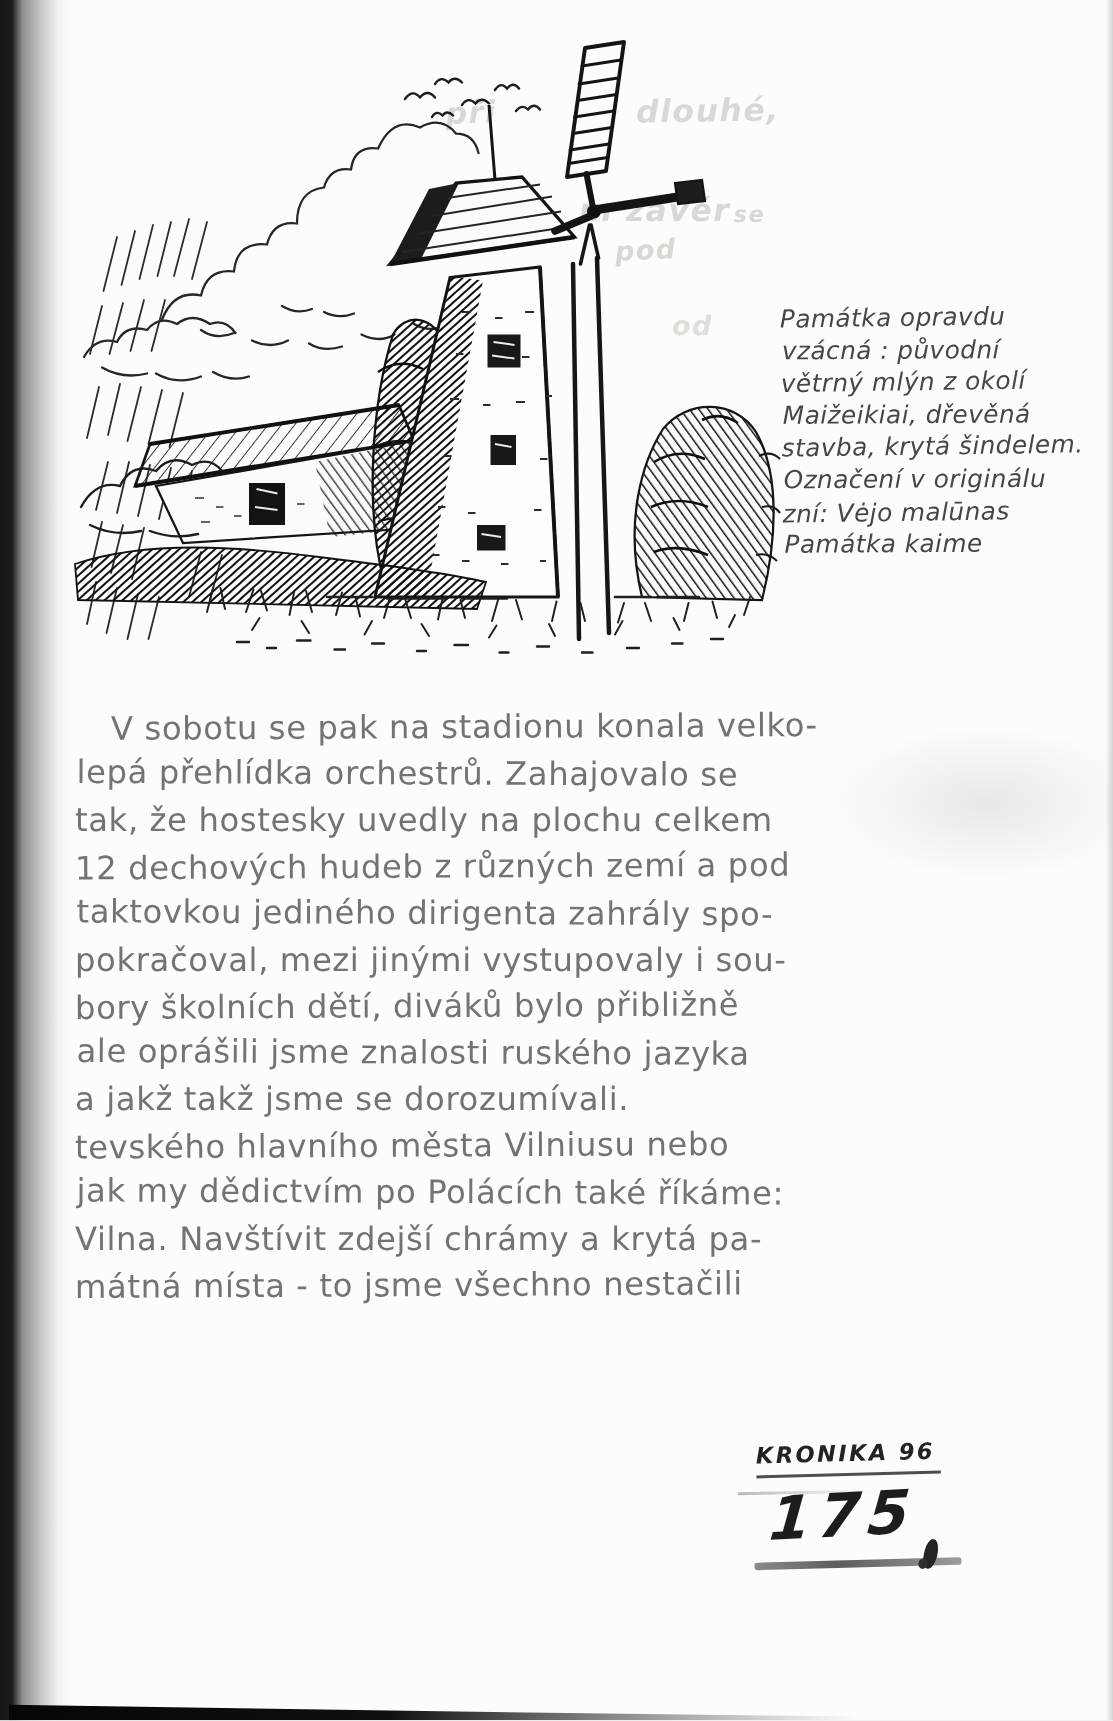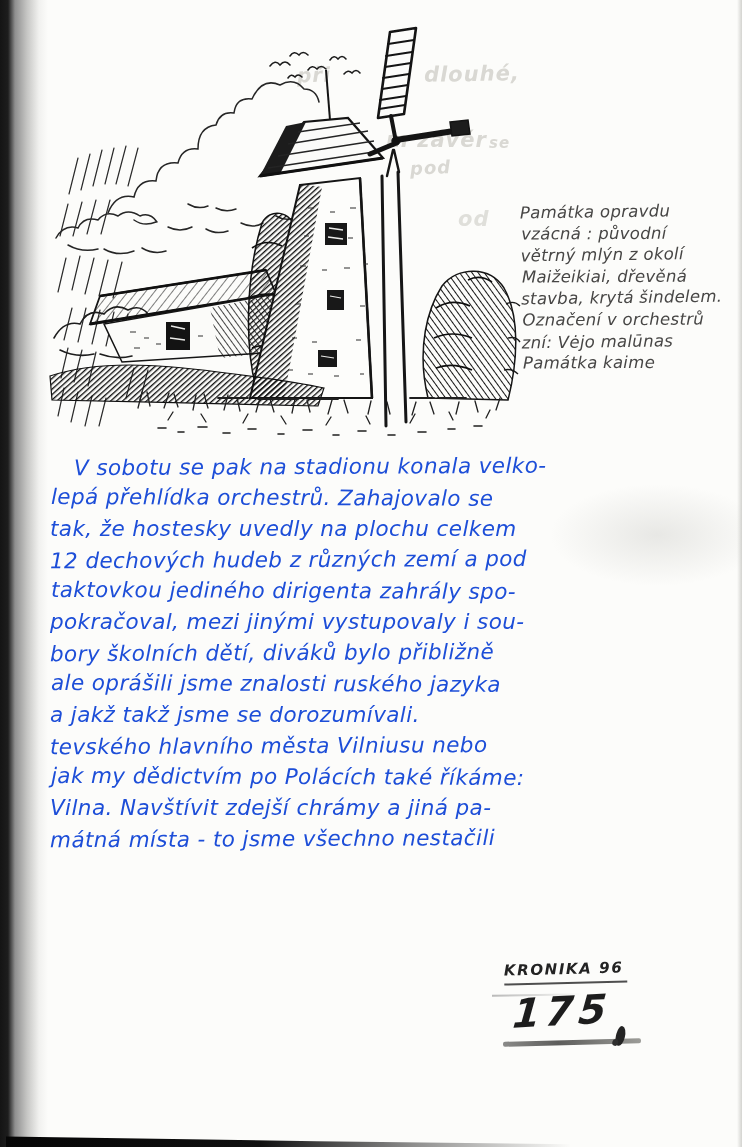--- a/index.html
+++ b/index.html
@@ -16,32 +16,32 @@
   .smudge{position:absolute;left:552px;top:485px;width:192px;height:100px;
     background:radial-gradient(ellipse at 55% 50%,rgba(185,185,180,.30),rgba(185,185,180,0) 72%);}
   
   .ghost{position:absolute;color:#d9d8d3;font-style:italic;font-weight:600;
     letter-spacing:1px;z-index:1;white-space:nowrap;}
   .g0{left:297px;top:63px;font-size:20px;transform:rotate(-2deg);}
   .g1{left:424px;top:62px;font-size:21px;transform:rotate(-1deg);}
   .g2{left:386px;top:128px;font-size:21px;}
   .g3{left:449px;top:134px;font-size:15px;padding-left:40px;}
   .g4{left:410px;top:157px;font-size:18px;transform:rotate(-3deg);}
-  .g5{left:458px;top:207px;font-size:21px;opacity:.8;}
+  .g5{left:448px;top:207px;font-size:18px;opacity:.8;}
   
   .illustration{position:absolute;left:38px;top:8px;z-index:2;}
   
   .caption{position:absolute;left:521px;top:201px;z-index:3;color:#474645;
     font-style:italic;font-size:16.5px;line-height:21.6px;transform:rotate(-.8deg);
     letter-spacing:.3px;}
   .caption .cap-line{white-space:nowrap;}
   .caption .cap-line:nth-child(even){transform:rotate(.5deg) translateX(1px);}
   
-  .body-text{position:absolute;left:50px;top:451px;z-index:3;color:#1d4ed8;
-    font-style:italic;font-size:21.5px;line-height:31px;letter-spacing:.4px;}
+  .body-text{position:absolute;left:50px;top:470px;z-index:3;color:#737373;
+    font-size:21.5px;line-height:31px;letter-spacing:.4px;}
   .body-line{white-space:nowrap;}
   .body-line:nth-child(3n+1){transform:rotate(-.3deg);}
   .body-line:nth-child(3n+2){transform:rotate(.25deg) translateX(1px);}
   .ind-lg{padding-left:24px;}
   .ind-sm{padding-left:10px;}
   
   .kronika{position:absolute;left:504px;top:960px;z-index:3;color:#232323;
     font-weight:bold;font-style:italic;font-size:15px;letter-spacing:1.6px;
     transform:rotate(-1.5deg);border-bottom:2.5px solid #4e4e4e;padding:0 4px 4px 0;}
   .kronika-scratch{position:absolute;left:492px;top:994px;width:90px;height:2px;
@@ -178,38 +178,38 @@
       <path d="M180,390 h30 M220,391 h40 M270,391 h30 M372,390 h24 M400,390 h28" stroke-width="1.8"></path>
     </g>
   </svg>
 
   <div class="caption">
     <div class="cap-line">Památka opravdu</div>
     <div class="cap-line">vzácná : původní</div>
     <div class="cap-line">větrný mlýn z okolí</div>
     <div class="cap-line">Maižeikiai, dřevěná</div>
     <div class="cap-line">stavba, krytá šindelem.</div>
-    <div class="cap-line">Označení v orchestrů</div>
+    <div class="cap-line">Označení v originálu</div>
     <div class="cap-line">zní: Vėjo malūnas</div>
     <div class="cap-line">Památka kaime</div>
   </div>
 
   <div class="body-text">
     <div class="body-line ind-lg">V sobotu se pak na stadionu konala velko-</div>
     <div class="body-line">lepá přehlídka orchestrů. Zahajovalo se</div>
     <div class="body-line">tak, že hostesky uvedly na plochu celkem</div>
     <div class="body-line">12 dechových hudeb z různých zemí a pod</div>
     <div class="body-line">taktovkou jediného dirigenta zahrály spo-</div>
     <div class="body-line">pokračoval, mezi jinými vystupovaly i sou-</div>
     <div class="body-line">bory školních dětí, diváků bylo přibližně</div>
     <div class="body-line">ale oprášili jsme znalosti ruského jazyka</div>
     <div class="body-line">a jakž takž jsme se dorozumívali.</div>
     <div class="body-line">tevského hlavního města Vilniusu nebo</div>
     <div class="body-line">jak my dědictvím po Polácích také říkáme:</div>
-    <div class="body-line">Vilna. Navštívit zdejší chrámy a jiná pa-</div>
+    <div class="body-line">Vilna. Navštívit zdejší chrámy a krytá pa-</div>
     <div class="body-line">mátná místa - to jsme všechno nestačili</div>
   </div>
 
   <div class="smudge"></div>
 
   <div class="kronika">KRONIKA 96</div>
   <div class="kronika-scratch"></div>
   <div class="pageno">175</div>
   <div class="pageno-underline"></div>
   <div class="ink-blob"></div>

